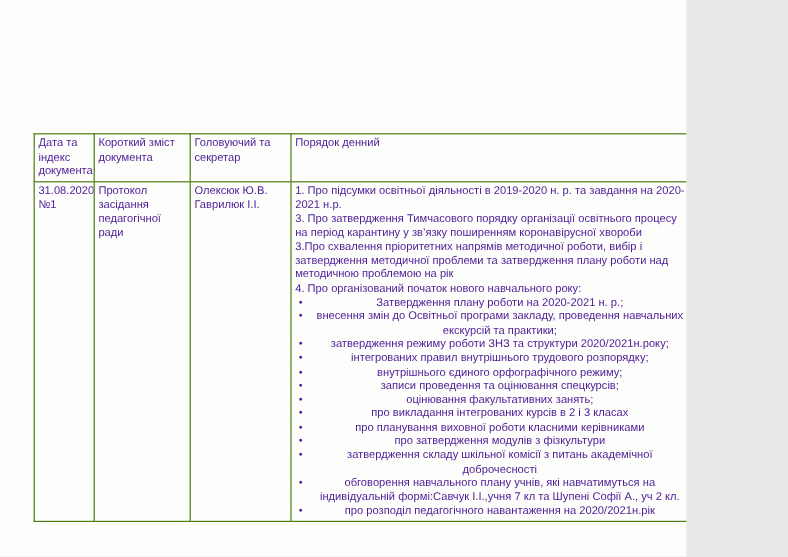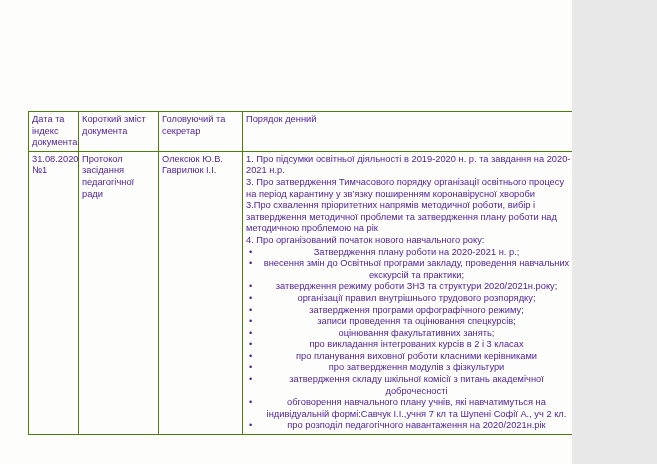--- a/index.html
+++ b/index.html
@@ -123,22 +123,22 @@
           <div class="agenda-numbered">
               <div>1. Про підсумки освітньої діяльності в 2019-2020 н. р. та завдання на 2020-2021 н.р.</div>
               <div>3. Про затвердження Тимчасового порядку організації освітнього процесу на період карантину у зв’язку поширенням коронавірусної хвороби</div>
               <div>3.Про схвалення пріоритетних напрямів методичної роботи, вибір і затвердження методичної проблеми та затвердження плану роботи над методичною проблемою на рік</div>
               <div>4. Про організований початок нового навчального року:</div>
             </div>
           <ul>
               <li>Затвердження плану роботи на 2020-2021 н. р.;</li>
               <li>внесення змін до Освітньої програми закладу, проведення навчальних екскурсій та практики;</li>
               <li>затвердження режиму роботи ЗНЗ та структури 2020/2021н.року;</li>
-              <li>організації правил внутрішнього трудового розпорядку;</li>
-              <li>затвердження програми орфографічного режиму;</li>
+              <li>інтегрованих правил внутрішнього трудового розпорядку;</li>
+              <li>внутрішнього єдиного орфографічного режиму;</li>
               <li>записи проведення та оцінювання спецкурсів;</li>
               <li>оцінювання факультативних занять;</li>
               <li>про викладання інтегрованих курсів в 2 і 3 класах</li>
               <li>про планування виховної роботи класними керівниками</li>
               <li>про затвердження модулів з фізкультури</li>
               <li>затвердження складу шкільної комісії з питань академічної доброчесності</li>
               <li>обговорення навчального плану учнів, які навчатимуться на індивідуальній формі:Савчук І.І.,учня 7 кл та Шупені Софії А., уч 2 кл.</li>
               <li>про розподіл педагогічного навантаження на 2020/2021н.рік</li>
             </ul>
         </td>

